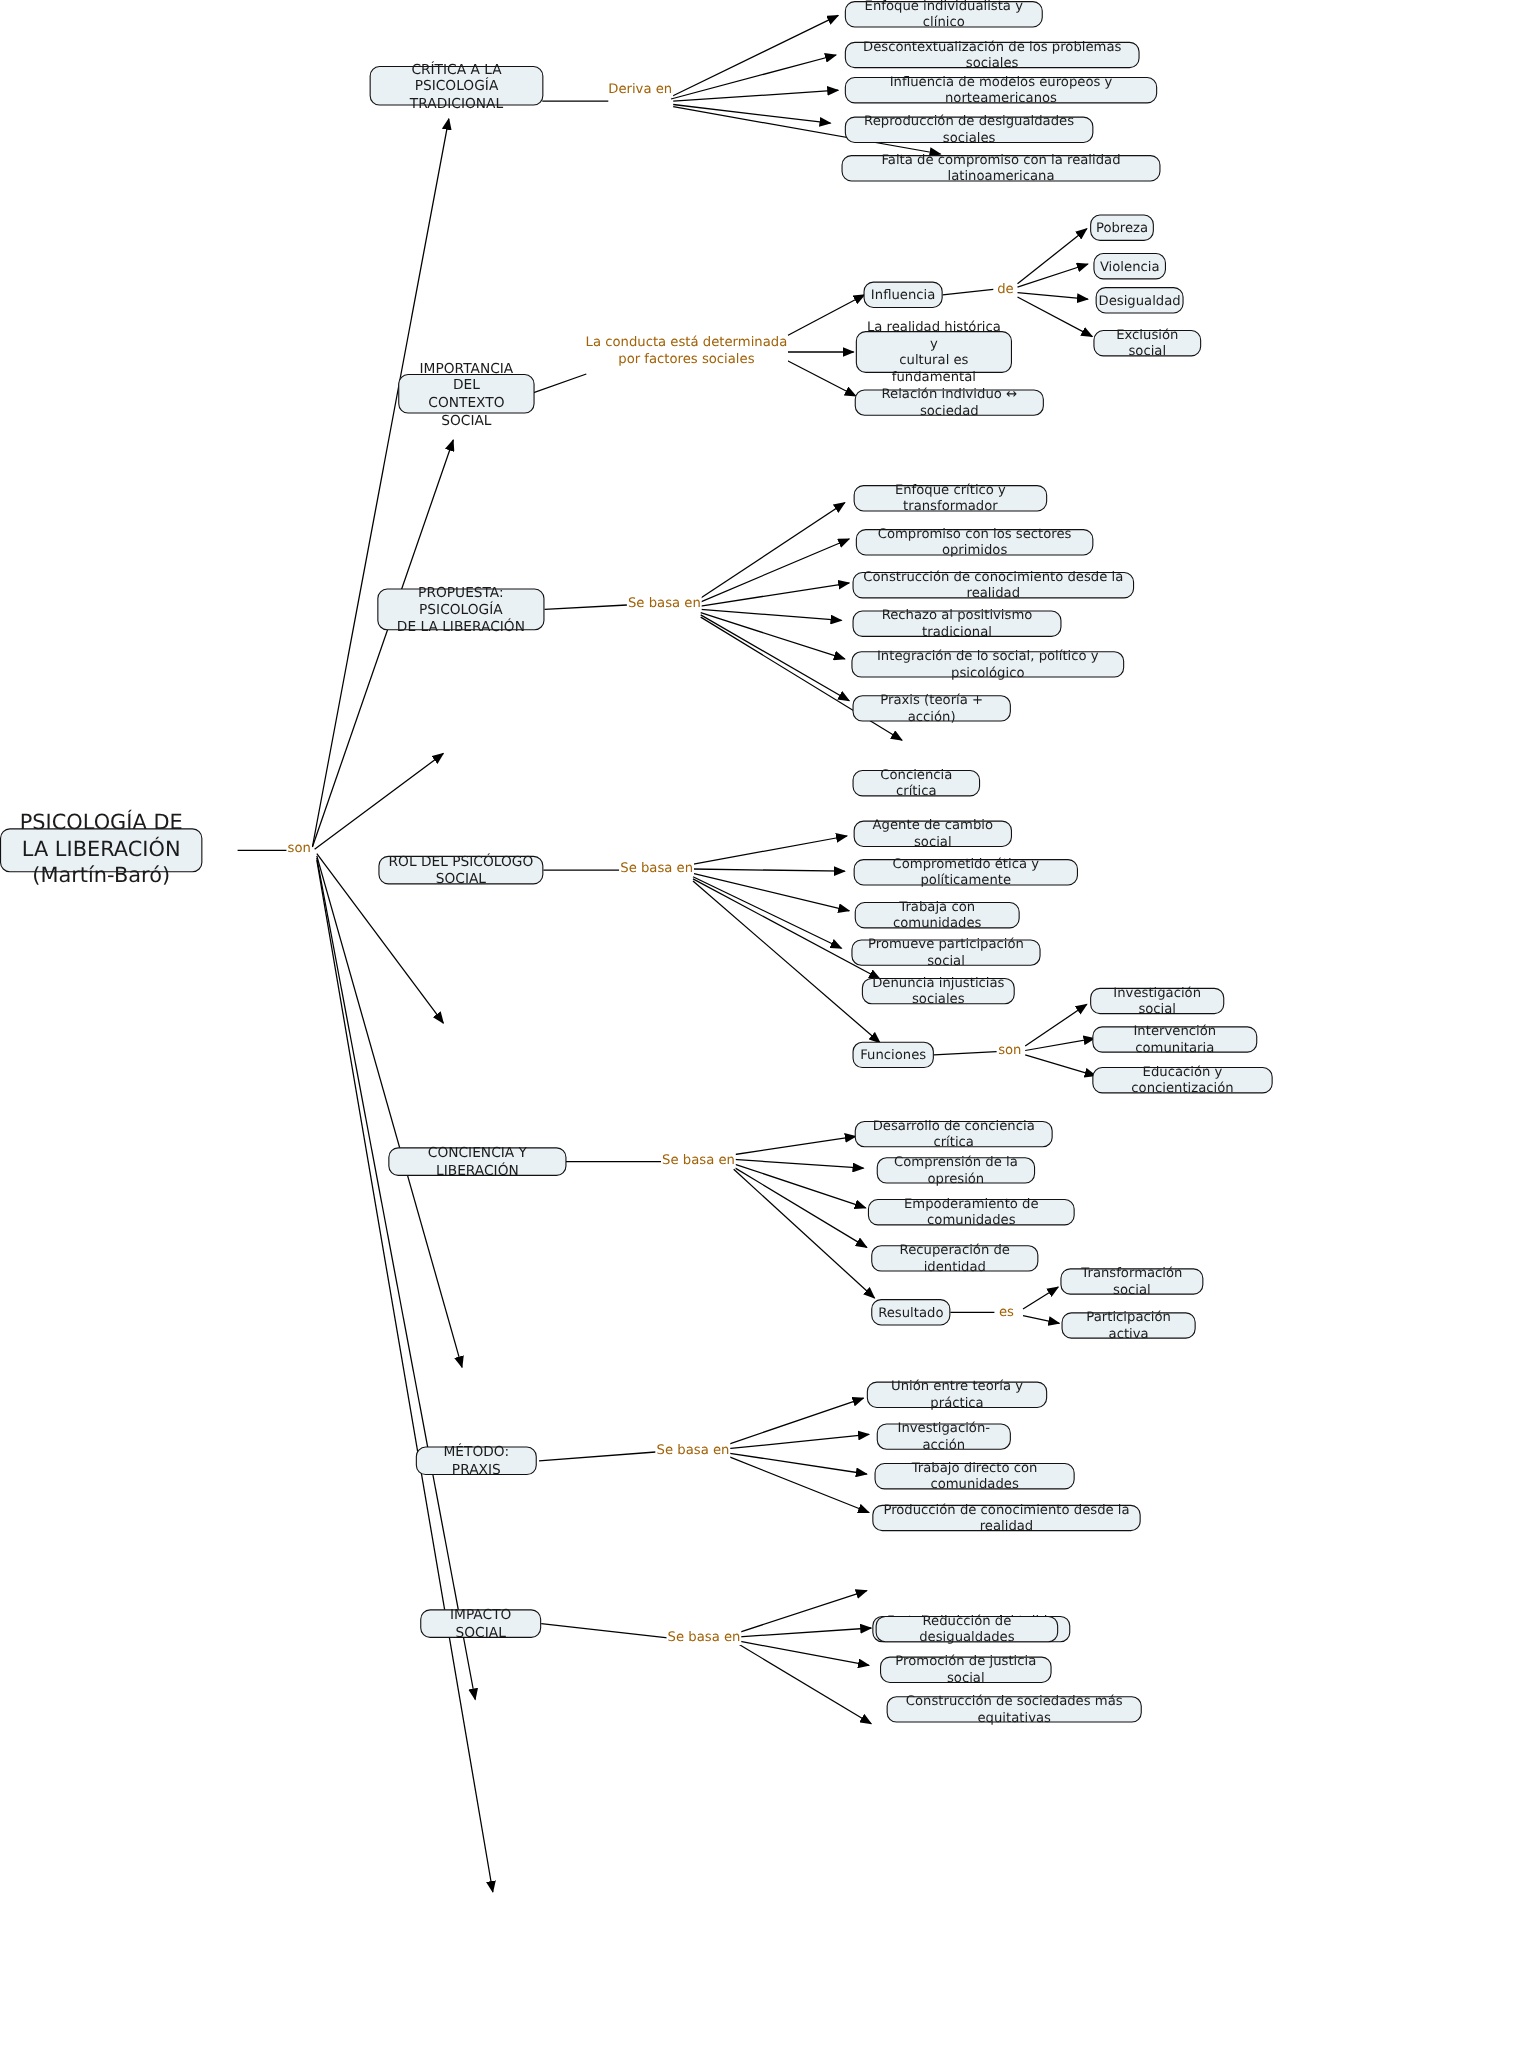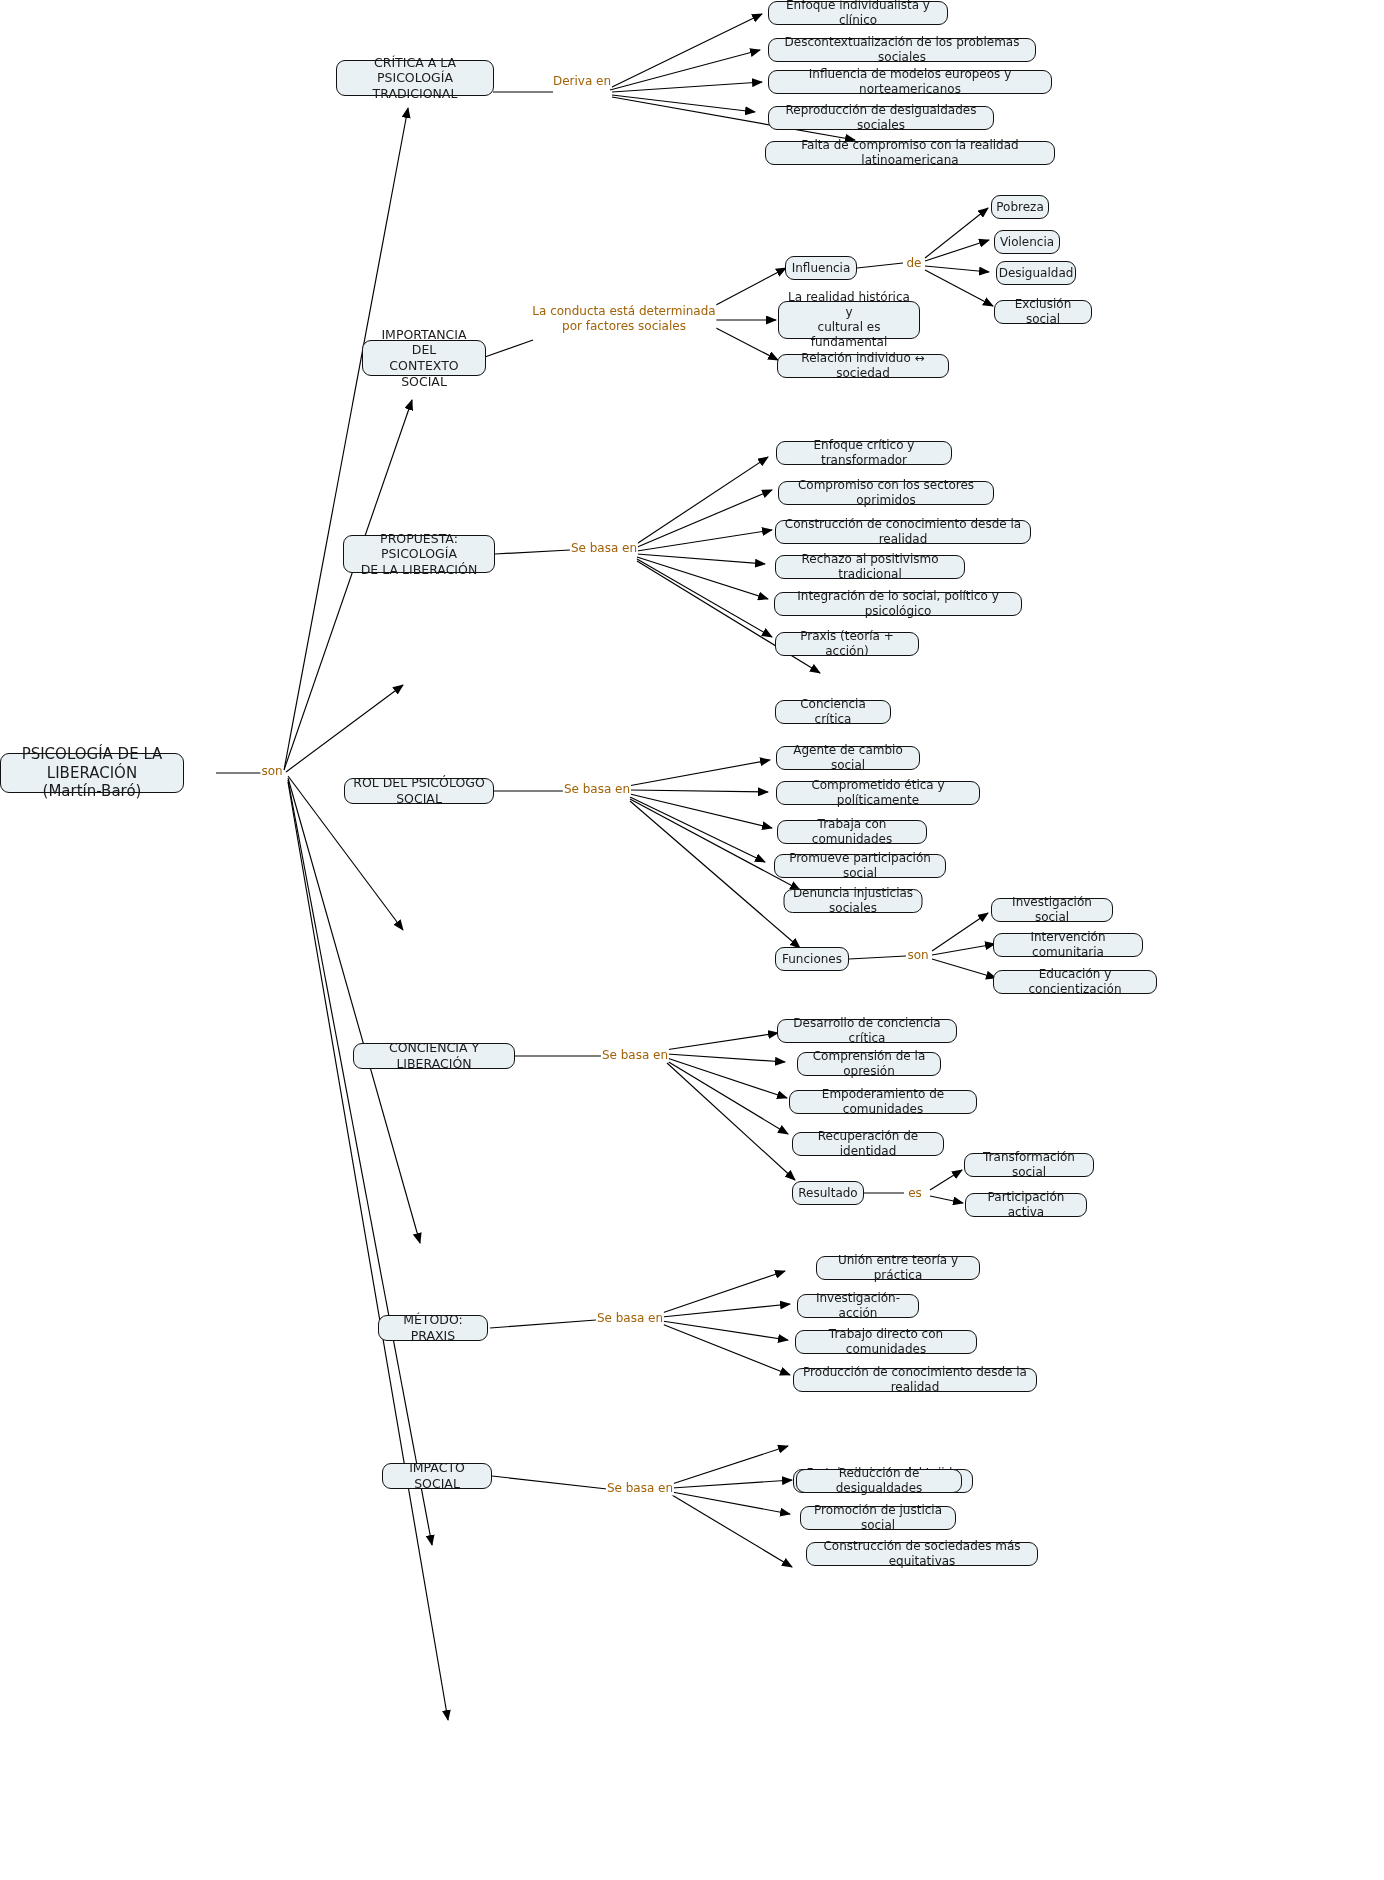--- a/index.html
+++ b/index.html
@@ -15,21 +15,21 @@
     border:1px solid #111111;
     border-radius:9px;
     color:#1b1b1b;
     display:flex;align-items:center;justify-content:center;
     text-align:center;
     line-height:1.25;
     padding:3px 7px;
     white-space:pre-line;
     transform:translate(-50%,-50%);
   }
-  .n-root{font-size:15px;}
+  .n-root{font-size:19px;}
   .n-main{font-size:12.5px;}
   .n-leaf{font-size:12px;}
   .n-small{font-size:12px;}
   .linklabel{
     position:absolute;
     transform:translate(-50%,-50%);
     background:#ffffff;
     color:#a16207;
     font-size:12px;
     line-height:1.25;
@@ -197,21 +197,21 @@
   <div class="node n-small" style="left:828px;top:1193px;width:72px;height:24px;">Resultado</div>
 
   <div class="linklabel" style="left:915px;top:1193px;">es</div>
 
   <div class="node n-leaf" style="left:1029px;top:1165px;width:130px;height:24px;">Transformación social</div>
   <div class="node n-leaf" style="left:1026px;top:1205px;width:122px;height:24px;">Participación activa</div>
 
   <div class="node n-main" style="left:433px;top:1328px;width:110px;height:26px;">MÉTODO: PRAXIS</div>
   <div class="linklabel" style="left:630px;top:1318px;">Se basa en</div>
 
-  <div class="node n-leaf" style="left:870px;top:1268px;width:164px;height:24px;margin-left:28px;">Unión entre teoría y práctica</div>
+  <div class="node n-leaf" style="left:870px;top:1268px;width:164px;height:24px;">Unión entre teoría y práctica</div>
   <div class="node n-leaf" style="left:858px;top:1306px;width:122px;height:24px;">Investigación-acción</div>
   <div class="node n-leaf" style="left:886px;top:1342px;width:182px;height:24px;">Trabajo directo con comunidades</div>
   <div class="node n-leaf" style="left:915px;top:1380px;width:244px;height:24px;">Producción de conocimiento desde la realidad</div>
 
   <div class="node n-main" style="left:437px;top:1476px;width:110px;height:26px;">IMPACTO SOCIAL</div>
   <div class="linklabel" style="left:640px;top:1488px;">Se basa en</div>
 
   <div class="node n-leaf" style="left:883px;top:1441px;width:180px;height:24px;margin-top:40px;">Fortalecimiento del tejido social</div>
   <div class="node n-leaf" style="left:879px;top:1481px;width:166px;height:24px;">Reducción de desigualdades</div>
   <div class="node n-leaf" style="left:878px;top:1518px;width:156px;height:24px;">Promoción de justicia social</div>

